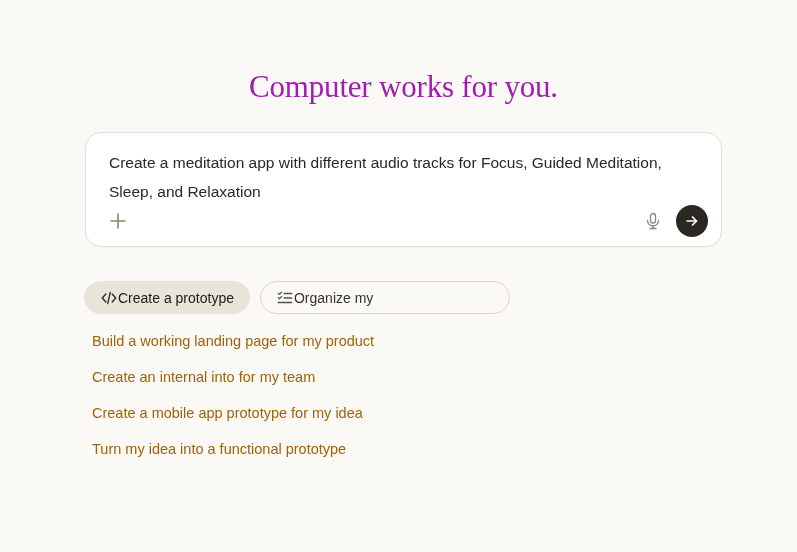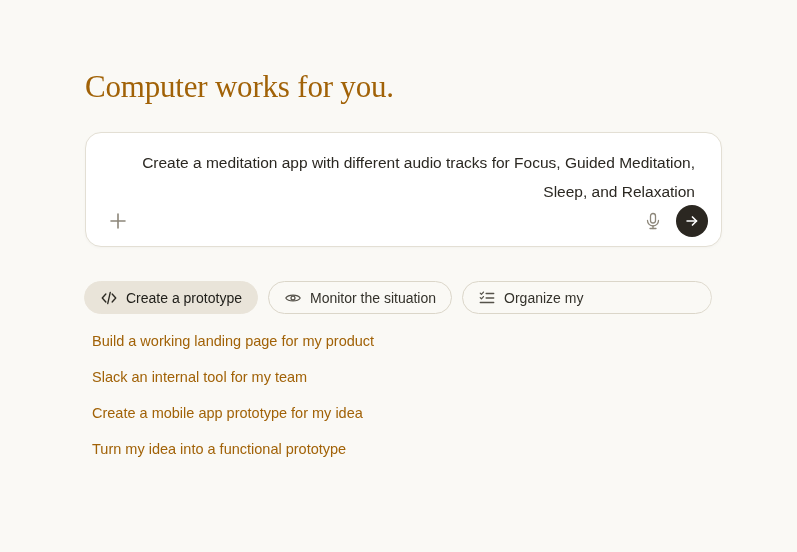--- a/index.html
+++ b/index.html
@@ -7,38 +7,37 @@
     width: 797px; height: 552px;
     position: relative;
     background: #FAF9F5;
     font-family: "Liberation Sans", sans-serif;
     overflow: hidden;
   }
 
   .page-title {
     position: absolute;
     left: 85px; top: 48px; width: 637px;
-    text-align: left;
+    text-align: center;
     font-family: "Liberation Serif", serif;
     font-size: 31px;
     font-weight: 500;
     letter-spacing: -0.2px;
-    color: #a16207;
+    color: #a21caf;
   }
 
   .composer-card {
     position: absolute;
     left: 85px; top: 132px;
     width: 637px; height: 115px;
     box-sizing: border-box;
     background: #FFFFFF;
     border: 1px solid #E3DFD4;
     border-radius: 16px;
     box-shadow: 0 1px 3px rgba(0,0,0,0.03);
-    text-align: right;
   }
   .composer-input {
     padding: 15px 26px 0 23px;
     font-size: 15.5px;
     line-height: 29px;
     color: #2B2822;
     outline: none;
   }
   .composer-toolbar {
     position: absolute;
@@ -68,21 +67,21 @@
     left: 84px; top: 281px; right: 0;
     height: 33px;
     display: flex;
     gap: 10px;
     overflow: hidden;
   }
   .tab {
     height: 33px;
     box-sizing: border-box;
     border-radius: 17px;
-    display: flex; align-items: center; gap: 8px;
+    display: flex; align-items: center; 
     padding: 0 15px;
     font-size: 14px;
     white-space: nowrap;
     color: #34322B;
     border: 1px solid #DBD6C9;
     background: transparent;
     cursor: pointer;
     flex: 0 0 auto;
   }
   .tab .tab-icon { display: flex; color: #55524A; }
@@ -160,42 +159,33 @@
   <div class="tab selected">
     <span class="tab-icon">
       <svg width="18" height="18" viewBox="0 0 20 20" fill="none" stroke="currentColor" stroke-width="1.5" stroke-linecap="round" stroke-linejoin="round">
         <path d="M6.5 5.5 2.5 10l4 4.5"></path>
         <path d="M13.5 5.5 17.5 10l-4 4.5"></path>
         <path d="M11.4 3.8 8.6 16.2"></path>
       </svg>
     </span>
     <span>Create a prototype</span>
   </div>
-  <div class="tab">
-    <span class="tab-icon">
-      <svg width="18" height="18" viewBox="0 0 20 20" fill="none" stroke="currentColor" stroke-width="1.4" stroke-linecap="round" stroke-linejoin="round">
-        <path d="M2 10c2.8-4.3 13.2-4.3 16 0-2.8 4.3-13.2 4.3-16 0Z"></path>
-        <circle cx="10" cy="10" r="2.2"></circle>
-      </svg>
-    </span>
-    <span>Monitor the situation</span>
-  </div>
   <div class="tab cut">
     <span class="tab-icon">
       <svg width="18" height="18" viewBox="0 0 20 20" fill="none" stroke="currentColor" stroke-width="1.4" stroke-linecap="round" stroke-linejoin="round">
         <path d="M2.5 4.6l1.3 1.3 2.3-2.5"></path>
         <path d="M2.5 9.6l1.3 1.3 2.3-2.5"></path>
         <path d="M9 5h8.5"></path>
         <path d="M9 10h8.5"></path>
         <path d="M2.5 15h15"></path>
       </svg>
     </span>
     <span>Organize my</span>
   </div>
 </div>
 <div class="tabs-fade"></div>
 
 <div class="suggestions">
   <div class="suggestion-item">Build a working landing page for my product</div>
-  <div class="suggestion-item">Slack an internal tool for my team</div>
+  <div class="suggestion-item">Create an internal into for my team</div>
   <div class="suggestion-item">Create a mobile app prototype for my idea</div>
   <div class="suggestion-item">Turn my idea into a functional prototype</div>
 </div>
 
 </body></html>

